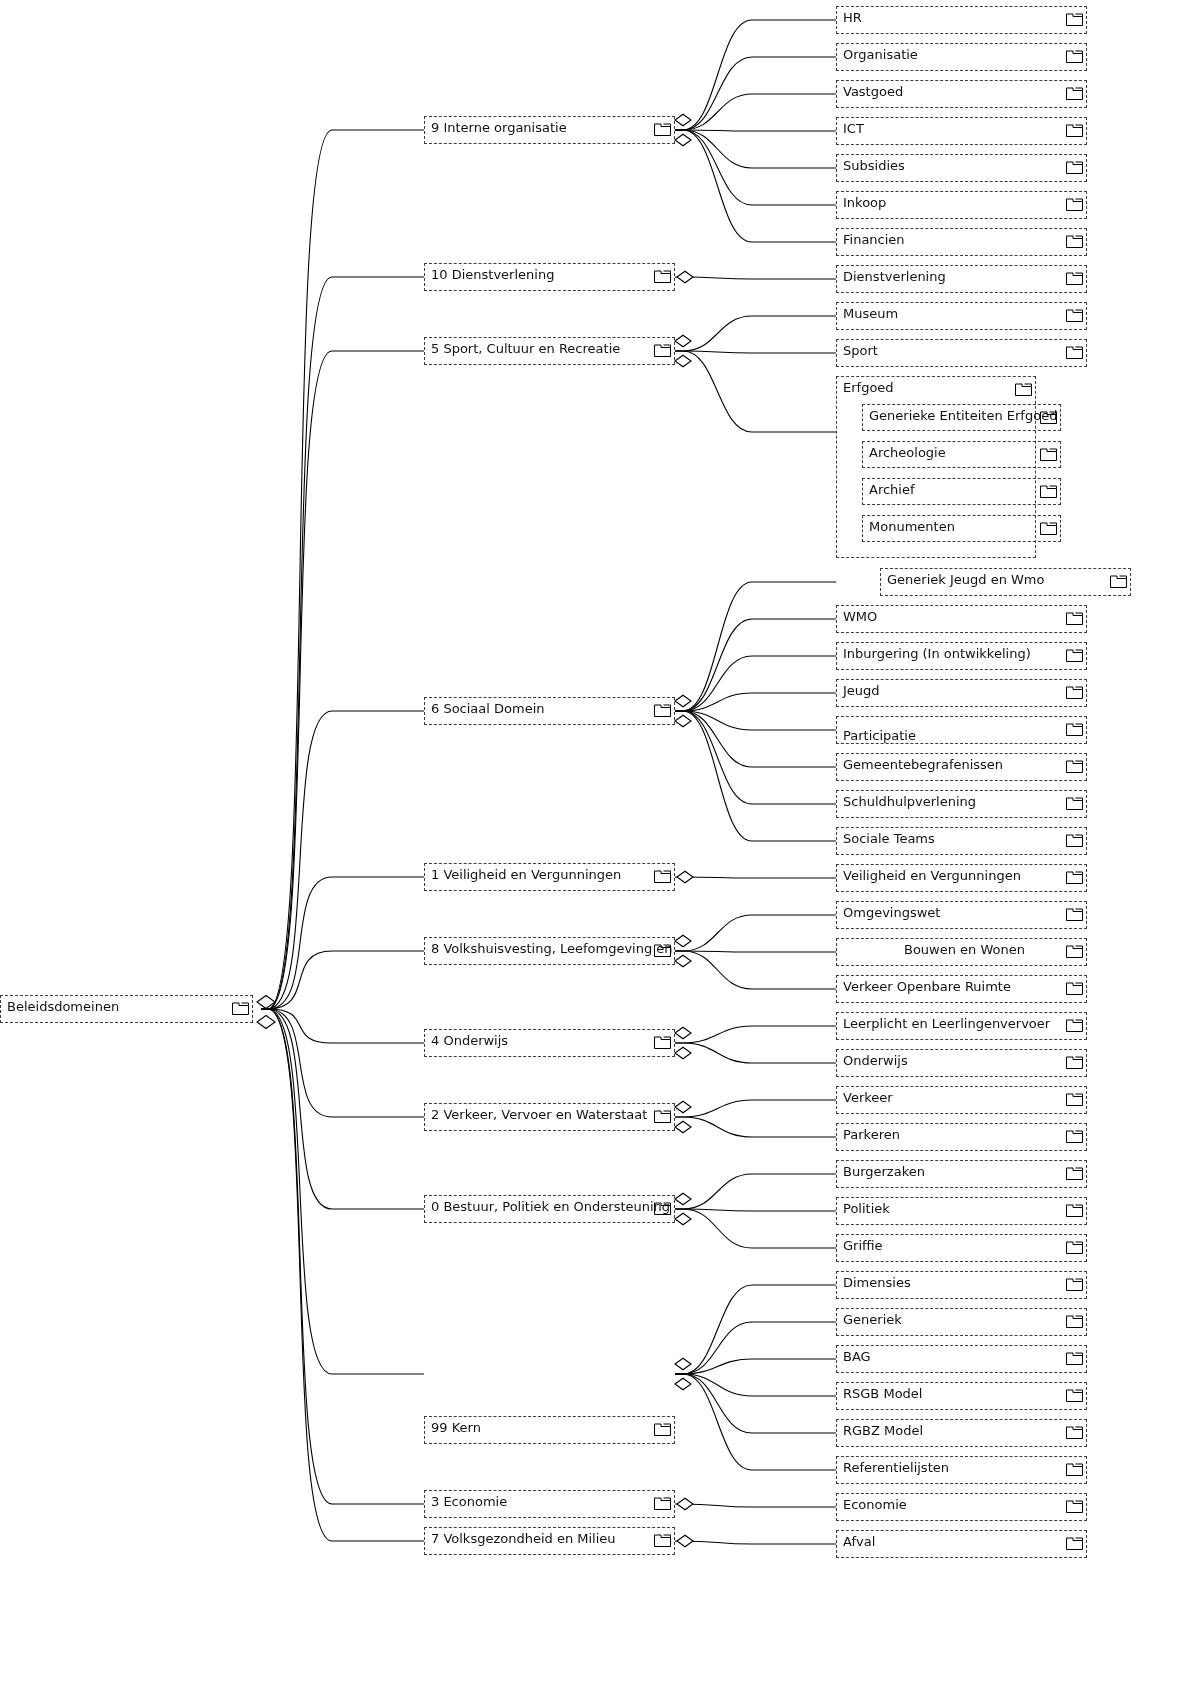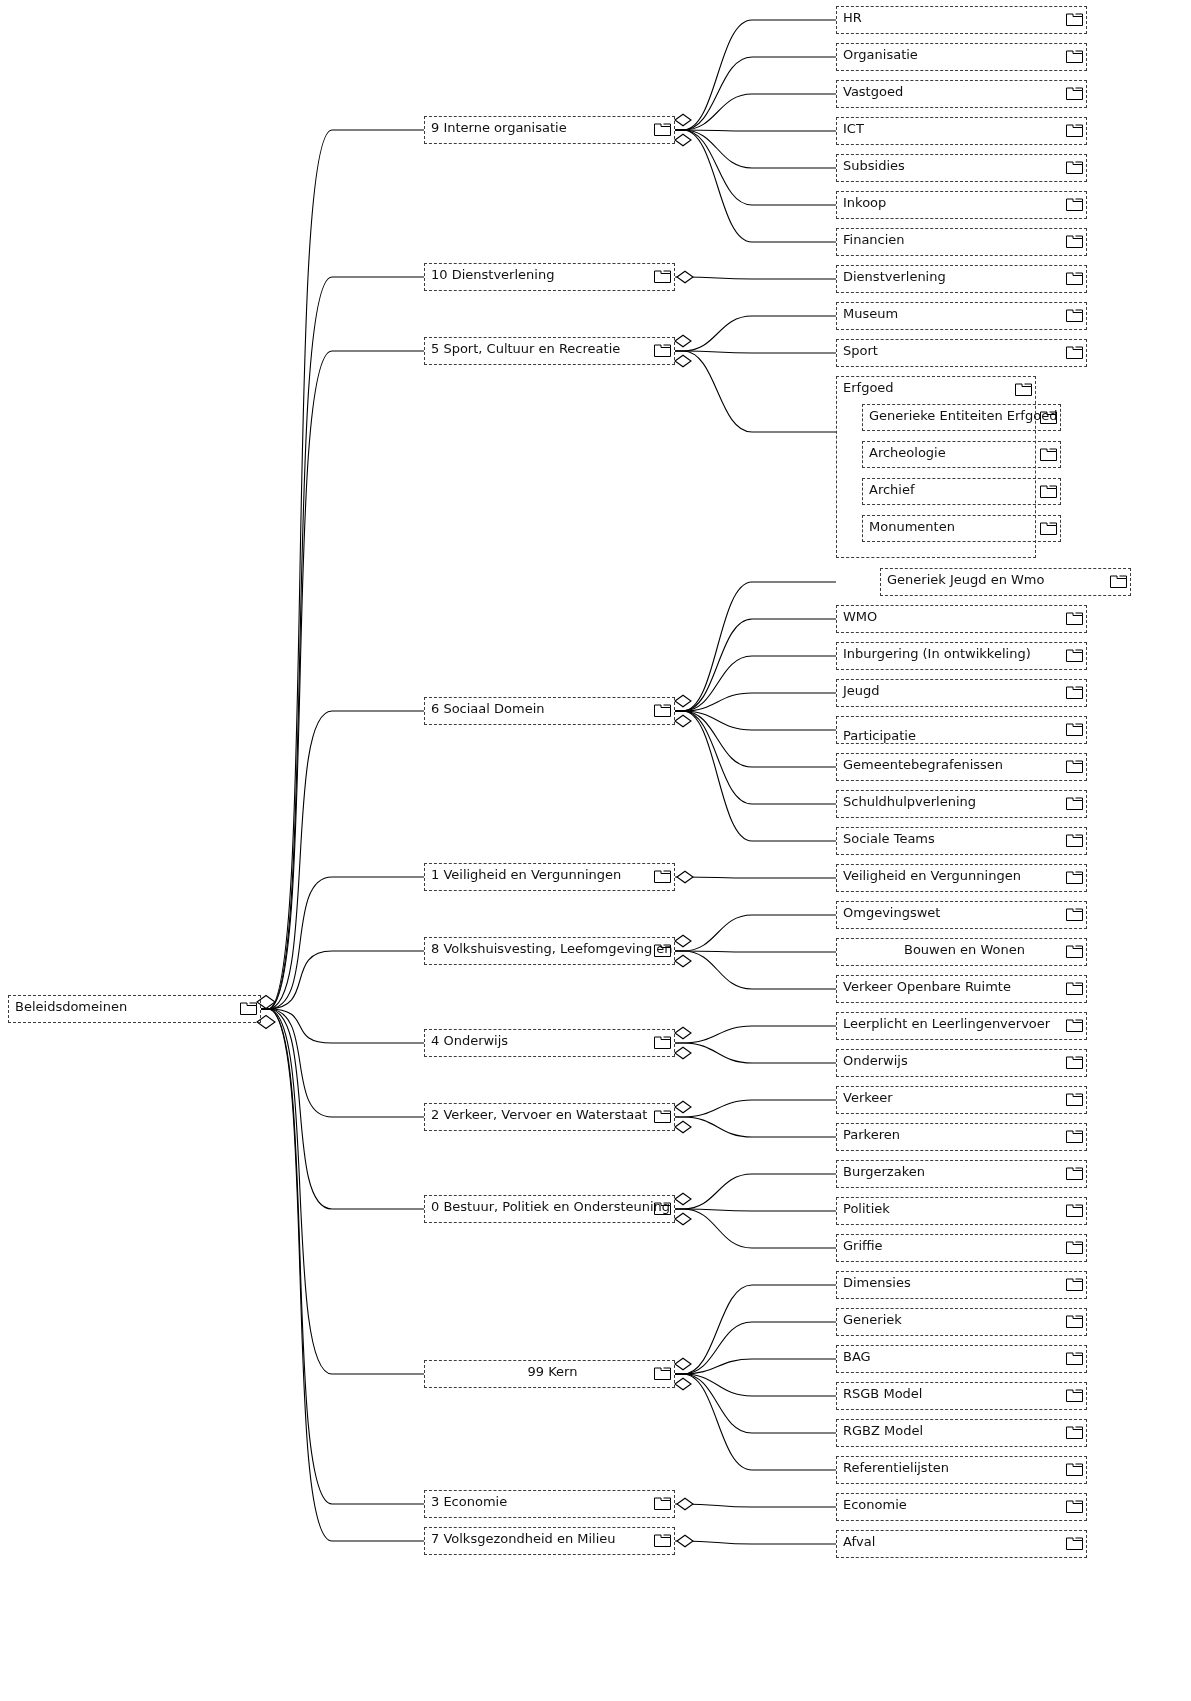--- a/index.html
+++ b/index.html
@@ -125,21 +125,21 @@
         <path d="M 675 1199 L 683 1193.24 L 691 1199 L 683 1204.76 Z" fill="#ffffff" stroke="#000" stroke-width="1.1"></path>
         <path d="M 675 1219 L 683 1213.24 L 691 1219 L 683 1224.76 Z" fill="#ffffff" stroke="#000" stroke-width="1.1"></path>
         <path d="M 675 1364 L 683 1358.24 L 691 1364 L 683 1369.76 Z" fill="#ffffff" stroke="#000" stroke-width="1.1"></path>
         <path d="M 675 1384 L 683 1378.24 L 691 1384 L 683 1389.76 Z" fill="#ffffff" stroke="#000" stroke-width="1.1"></path>
         <path d="M 677 1504 L 685 1498.24 L 693 1504 L 685 1509.76 Z" fill="#ffffff" stroke="#000" stroke-width="1.1"></path>
         <path d="M 677 1541 L 685 1535.24 L 693 1541 L 685 1546.76 Z" fill="#ffffff" stroke="#000" stroke-width="1.1"></path>
       </g>
   </svg>
 
   <div id="nodes">
-      <div class="node" style="left: 8px; top: 995px; width: 253px; height: 28px;">
+      <div class="node" style="left: 0; top: 995px; width: 253px; height: 28px;">
         <span class="label">Beleidsdomeinen</span>
         <span class="folder" style="right: 3px; top: 5px;">
           <svg viewBox="0 0 17 14" width="17" height="14">
             <path d="M0.5 2.0 L0.5 13.5 L16.5 13.5 L16.5 4.5 L7.0 4.5 L7.0 2.0 Z" fill="none" stroke="#000" stroke-width="1"></path>
             <path d="M9.5 2.0 L16.5 2.0 L16.5 4.5" fill="none" stroke="#000" stroke-width="1"></path>
           </svg>
         </span>
       </div>
       <div class="node" title="9 Interne organisatie" style="left: 424px; top: 116px; width: 251px; height: 28px; overflow: hidden;">
         <span class="label">9 Interne organisatie</span>
@@ -215,21 +215,21 @@
       </div>
       <div class="node" title="0 Bestuur, Politiek en Ondersteuning" style="left: 424px; top: 1195px; width: 251px; height: 28px; overflow: hidden;">
         <span class="label">0 Bestuur, Politiek en Ondersteuning</span>
         <span class="folder" style="right: 3px; top: 5px;">
           <svg viewBox="0 0 17 14" width="17" height="14">
             <path d="M0.5 2.0 L0.5 13.5 L16.5 13.5 L16.5 4.5 L7.0 4.5 L7.0 2.0 Z" fill="none" stroke="#000" stroke-width="1"></path>
             <path d="M9.5 2.0 L16.5 2.0 L16.5 4.5" fill="none" stroke="#000" stroke-width="1"></path>
           </svg>
         </span>
       </div>
-      <div class="node" title="99 Kern" style="left: 424px; top: 1360px; width: 251px; height: 28px; overflow: hidden; justify-content: center;">
+      <div class="node" title="99 Kern" style="left: 424px; top: 1416px; width: 251px; height: 28px; overflow: hidden;">
         <span class="label">99 Kern</span>
         <span class="folder" style="right: 3px; top: 5px;">
           <svg viewBox="0 0 17 14" width="17" height="14">
             <path d="M0.5 2.0 L0.5 13.5 L16.5 13.5 L16.5 4.5 L7.0 4.5 L7.0 2.0 Z" fill="none" stroke="#000" stroke-width="1"></path>
             <path d="M9.5 2.0 L16.5 2.0 L16.5 4.5" fill="none" stroke="#000" stroke-width="1"></path>
           </svg>
         </span>
       </div>
       <div class="node" title="3 Economie" style="left: 424px; top: 1490px; width: 251px; height: 28px; overflow: hidden;">
         <span class="label">3 Economie</span>

